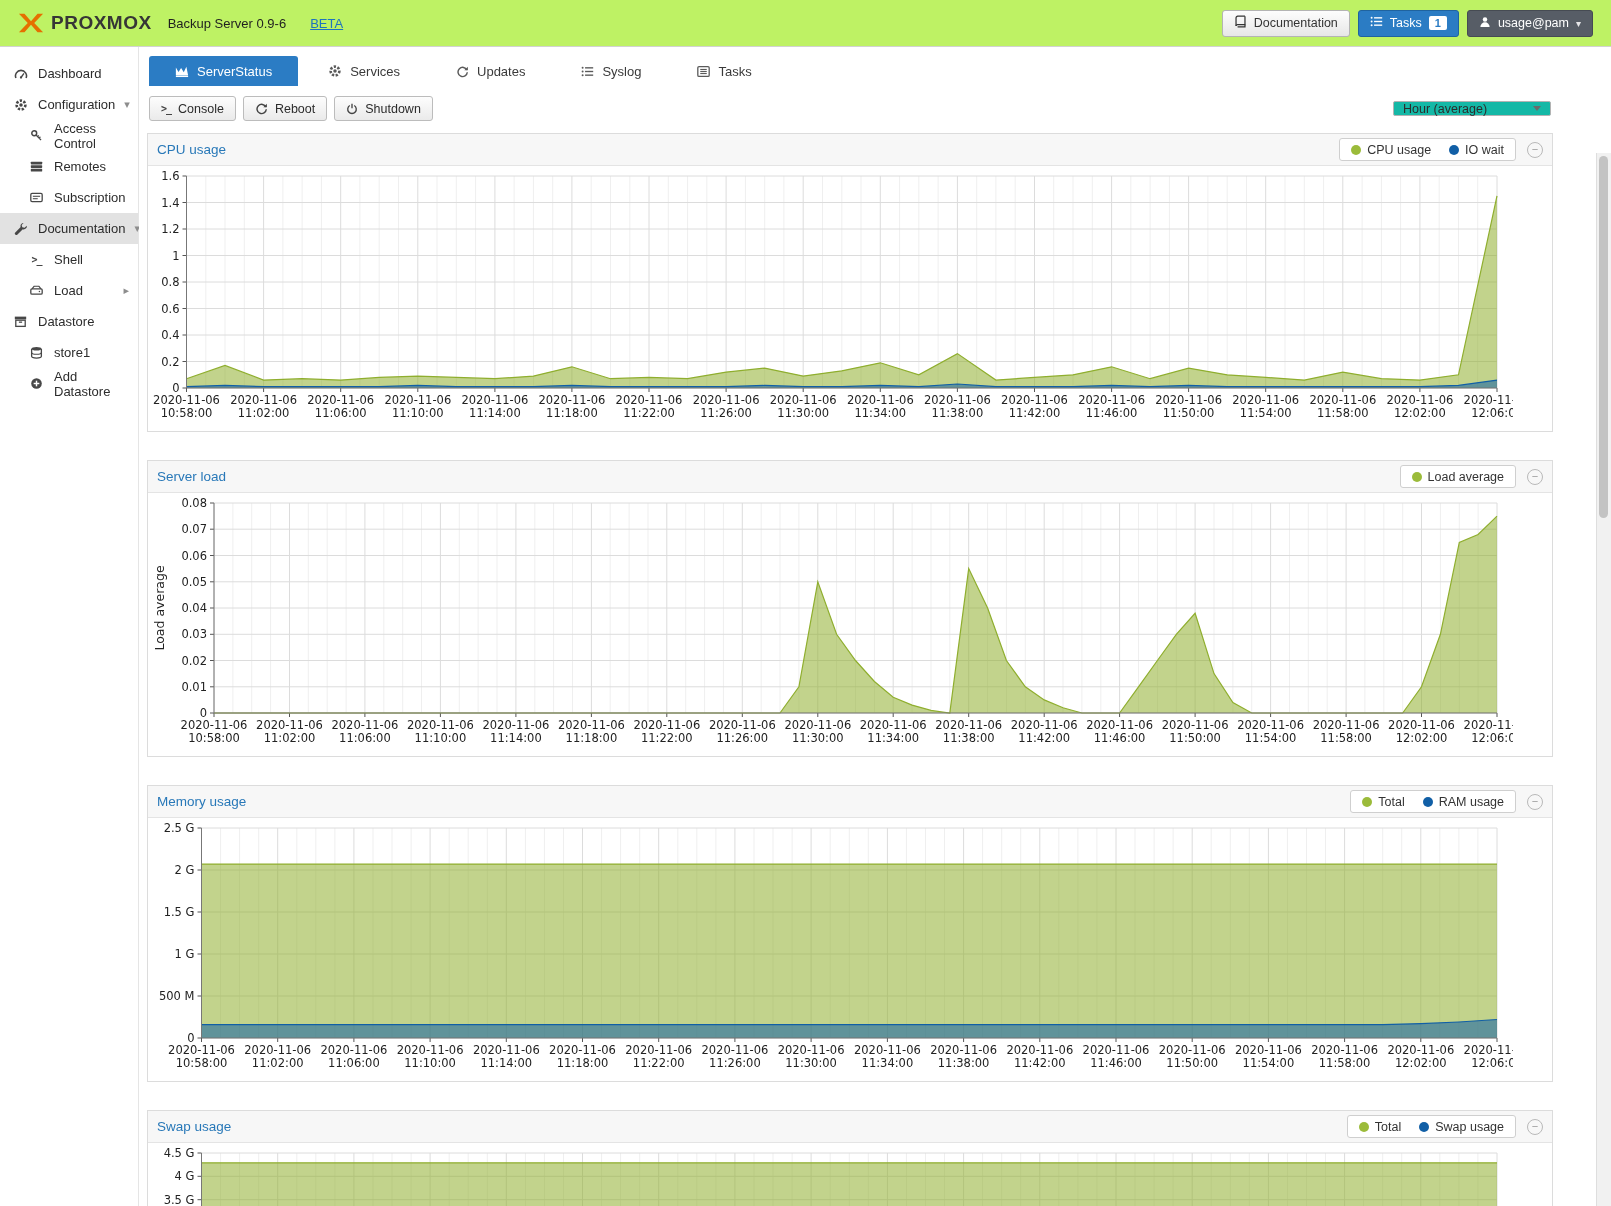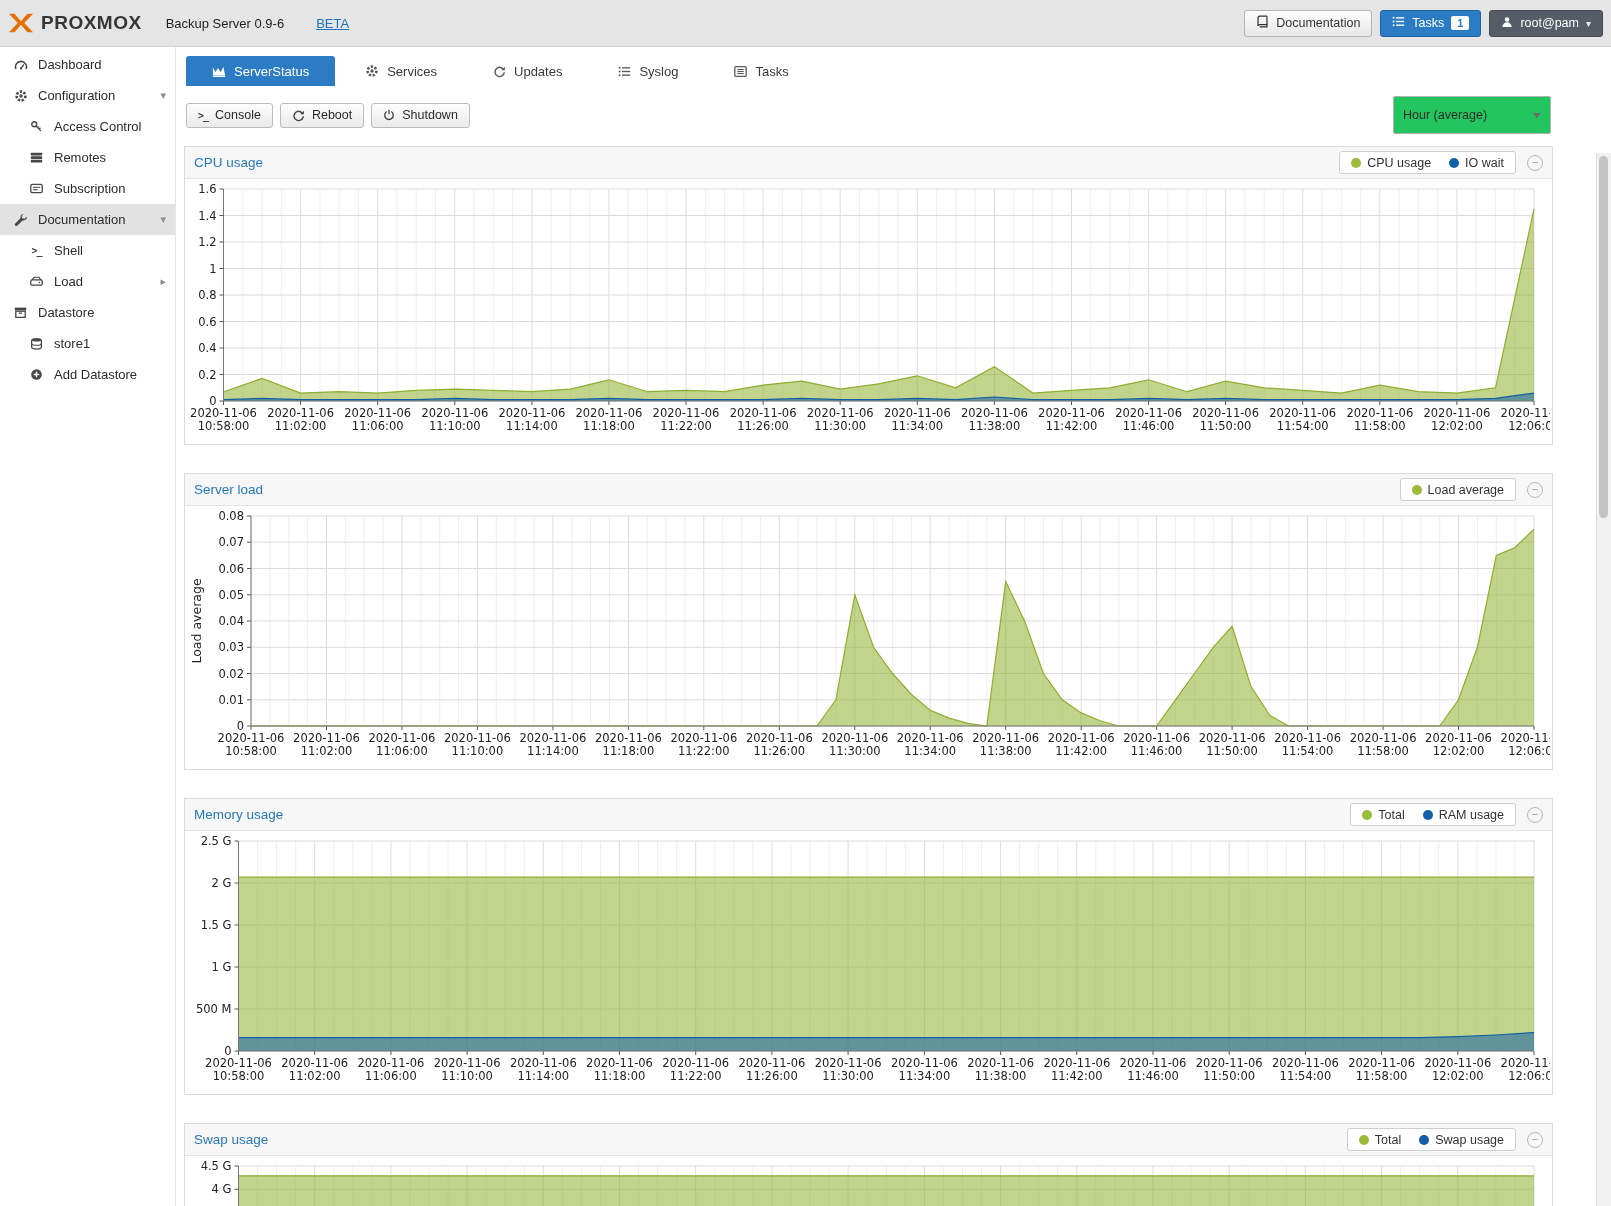--- a/index.html
+++ b/index.html
@@ -1,35 +1,35 @@
 <!DOCTYPE html>
 <html><head>
 <meta charset="utf-8">
 <style>
   *{box-sizing:border-box;margin:0;padding:0}
   html,body{width:1611px;height:1206px;overflow:hidden;background:#fff;
     font-family:"Liberation Sans","DejaVu Sans",sans-serif;font-size:13px;color:#222}
   
-  .topbar{height:47px;background:#e5e5e5;border-bottom:1px solid #d2d2d2;
-    display:flex;align-items:center;padding:0 8px;gap:16px}
+  .topbar{height:47px;background:#bef264;border-bottom:1px solid #d2d2d2;
+    display:flex;align-items:center;padding:0 18px;gap:8px}
   .logo{display:flex;align-items:center;gap:7px}
   .brand{font-weight:bold;font-size:19px;letter-spacing:.5px;color:#363636}
   .product{font-size:13px;color:#1f1f1f;margin-left:8px}
   .beta{font-size:13px;color:#1e73be;text-decoration:underline;margin-left:16px;cursor:pointer}
   .top-actions{margin-left:auto;display:flex;align-items:flex-end;gap:8px}
   .tbtn{display:inline-flex;align-items:center;gap:7px;height:27px;padding:0 11px;
     border:1px solid #b4b4b4;border-radius:3px;background:linear-gradient(#fdfdfd,#e7e7e7);
     font-size:12.5px;color:#333;cursor:pointer;white-space:nowrap}
   .tbtn.blue{background:#2b7cc4;border-color:#1f639f;color:#fff}
   .tbtn.dark{background:#575d66;border-color:#464b53;color:#fff}
   .badge{background:#fff;color:#2b7cc4;border-radius:2px;font-size:11px;font-weight:bold;padding:1px 6px}
   .caret-ch{font-size:10px;opacity:.85}
   
   .wrap{display:flex;height:1159px}
-  .sidebar{width:176px;background:#fff;border-right:1px solid #e5e5e5;padding-top:2px;flex:none}
+  .sidebar{width:139px;background:#fff;border-right:1px solid #e5e5e5;padding-top:11px;flex:none}
   .nav-item{display:flex;align-items:center;height:31px;padding:0 9px 0 12px;gap:9px;
     font-size:13px;color:#2c2c2c;cursor:pointer}
   .nav-item.lvl1{padding-left:28px}
   .nav-item.selected{background:#e2e2e2}
   .nic{width:17px;display:inline-flex;justify-content:center;align-items:center;color:#474747;flex:none}
   .ncaret{margin-left:auto;color:#8d8d8d;font-size:11px}
   .tterm{font-family:"DejaVu Sans Mono","Liberation Mono",monospace;font-weight:bold;font-size:10px;letter-spacing:-1px}
   .main{flex:1;position:relative;padding:9px 58px 0 8px;background:#fff;overflow:hidden}
   .page-title{color:#2878b8;font-size:15.5px;font-weight:400;margin:2px 0 11px 2px}
   
@@ -39,22 +39,22 @@
   .tab .tic{color:#5a5a5a;display:inline-flex}
   .tab.active{background:#2b7cc4;color:#fff}
   .tab.active .tic{color:#fff}
   
   .toolbar{display:flex;align-items:center;gap:7px;margin:10px 2px 0 2px}
   .btn{display:inline-flex;align-items:center;gap:7px;height:25px;padding:0 11px;
     border:1px solid #bcbcbc;border-radius:3px;background:linear-gradient(#fdfdfd,#eaeaea);
     font-size:12.5px;color:#2c2c2c;cursor:pointer}
   .btn .bic{color:#444;display:inline-flex}
   .spacer{flex:1}
-  .select{display:flex;align-items:center;width:158px;height:38px;border:1px solid #b3b3b3;
-    border-radius:2px;background:#22c55e;padding:0 9px;font-size:12.5px;color:#2c2c2c;cursor:pointer}
+  .select{display:flex;align-items:center;width:158px;height:15px;border:1px solid #b3b3b3;
+    border-radius:2px;background:#14b8a6;padding:0 9px;font-size:12.5px;color:#2c2c2c;cursor:pointer}
   .sel-caret{margin-left:auto;width:0;height:0;border-left:4px solid transparent;
     border-right:4px solid transparent;border-top:5px solid #6b6b6b}
   
   .panels{margin-top:12px}
   .panel{border:1px solid #dcdcdc;margin-bottom:28px;background:#fff}
   .panel-hd{display:flex;align-items:center;height:32px;padding:0 9px;background:#f7f7f7;
     border-bottom:1px solid #e4e4e4}
   .panel-title{color:#2878b8;font-size:13.5px}
   .legend{margin-left:auto;display:flex;align-items:center;gap:18px;border:1px solid #cfcfcf;
     border-radius:3px;background:#fff;height:23px;padding:0 11px;font-size:12.5px;color:#333}
@@ -99,21 +99,21 @@
             <line x1="5" y1="12.5" x2="15" y2="12.5" stroke="currentColor" stroke-width="1.7"></line>
           </svg></span>
       <span>Tasks</span>
       <span class="badge">1</span>
     </button>
     <button class="tbtn dark">
       <span class="bic"><svg viewBox="0 0 16 16" width="12" height="12">
             <circle cx="8" cy="4.6" r="3" fill="currentColor"></circle>
             <path d="M1.8 14.6a6.2 6.2 0 0 1 12.4 0z" fill="currentColor"></path>
           </svg></span>
-      <span>root@pam</span>
+      <span>usage@pam</span>
       <span class="caret-ch">▾</span>
     </button>
   </div>
 </header>
 
 <div class="wrap">
 
   <nav class="sidebar">
     <div class="nav-item lvl0">
       <span class="nic">

